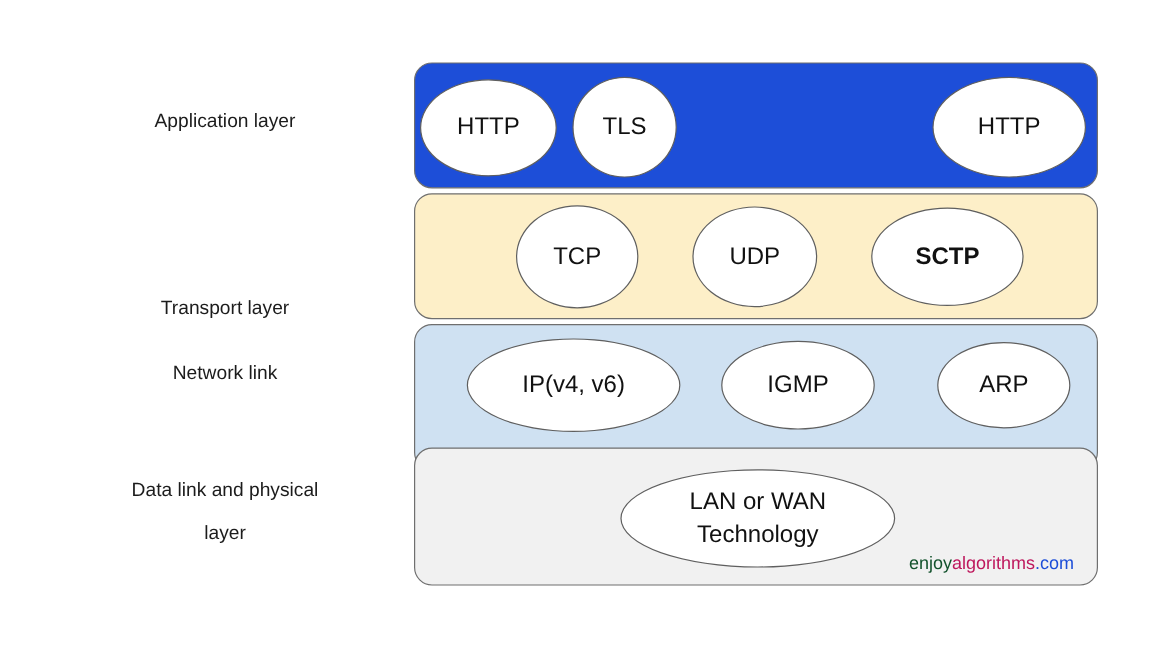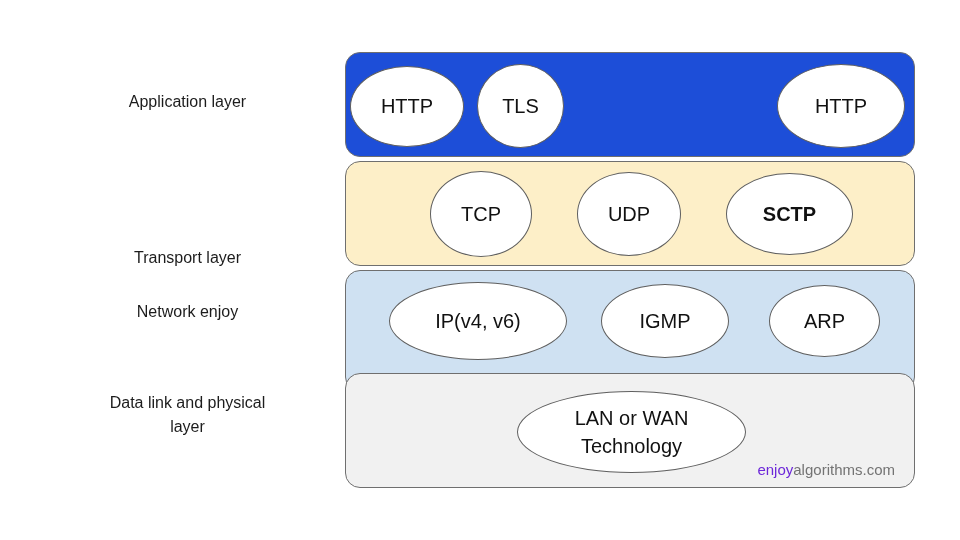--- a/index.html
+++ b/index.html
@@ -23,21 +23,21 @@
     left: 40px;
     width: 295px;
     text-align: center;
     font-size: 16px;
     line-height: 26px;
     color: #1c1c1c;
   }
   .label-app      { top: 89px;  }
   .label-trans    { top: 205px; margin-top: 40px; }
   .label-net      { top: 299px; }
-  .label-datalink { top: 391px; line-height: 24px; }
+  .label-datalink { top: 391px; line-height: 36px; }
   .label-datalink .wrap-text {
     display: inline-block;
     max-width: 165px; 
   }
 
   
   .band {
     position: absolute;
     left: 345px;
     width: 570px;
@@ -70,21 +70,21 @@
   .e-dns  { left: 225px; top: 12px; width: 99px;  height: 82px; }
   .e-ftp  { left: 330px; top: 13px; width: 92px;  height: 80px; }
   .e-smtp { left: 431px; top: 11px; width: 128px; height: 84px; }
   
   .e-tcp  { left: 84px;  top: 9px;  width: 102px; height: 86px; }
   .e-udp  { left: 231px; top: 10px; width: 104px; height: 84px; }
   .e-sctp { left: 380px; top: 11px; width: 127px; height: 82px; font-weight: bold; }
   
   .e-ip   { left: 43px;  top: 11px; width: 178px; height: 78px; }
   .e-igmp { left: 255px; top: 13px; width: 128px; height: 74px; }
-  .e-arp  { left: 423px; top: 14px; width: 111px; height: 72px; }
+  .e-arp  { left: 435px; top: 14px; width: 111px; height: 72px; }
   
   .e-lan  { left: 171px; top: 17px; width: 229px; height: 82px; }
   .e-lan .wrap-text {
     display: inline-block;
     max-width: 160px; 
     line-height: 28px;
   }
 
   
   .watermark {
@@ -97,21 +97,21 @@
 </style>
 </head>
 <body>
 
 <div class="canvas">
 
   <div class="layer-label label-app">Application layer</div>
 
   <div class="layer-label label-trans">Transport layer</div>
 
-  <div class="layer-label label-net">Network enjoy</div>
+  <div class="layer-label label-net">Network link</div>
 
   <div class="layer-label label-datalink">
     <span class="wrap-text">Data link and physical layer</span>
   </div>
 
   <div class="band band-app" style="background-color: #1d4ed8;">
     <div class="ellipse e-http">HTTP</div>
     <div class="ellipse e-tls">TLS</div>
     <div class="ellipse e-smtp">HTTP</div>
   </div>
@@ -127,17 +127,17 @@
     <div class="ellipse e-igmp">IGMP</div>
     <div class="ellipse e-arp">ARP</div>
   </div>
 
   <div class="band band-datalink" style="background-color: rgb(241, 241, 241);">
     <div class="ellipse e-lan">
       <span class="wrap-text">LAN or WAN Technology</span>
     </div>
 
     <div class="watermark">
-      <span style="color: #6d28d9;">enjoy</span><span style="color: #737373;">algorithms</span><span style="color: #737373;">.com</span>
+      <span style="color: #14532d;">enjoy</span><span style="color: #be185d;">algorithms</span><span style="color: #1d4ed8;">.com</span>
     </div>
   </div>
 
 </div>
 
 </body></html>

